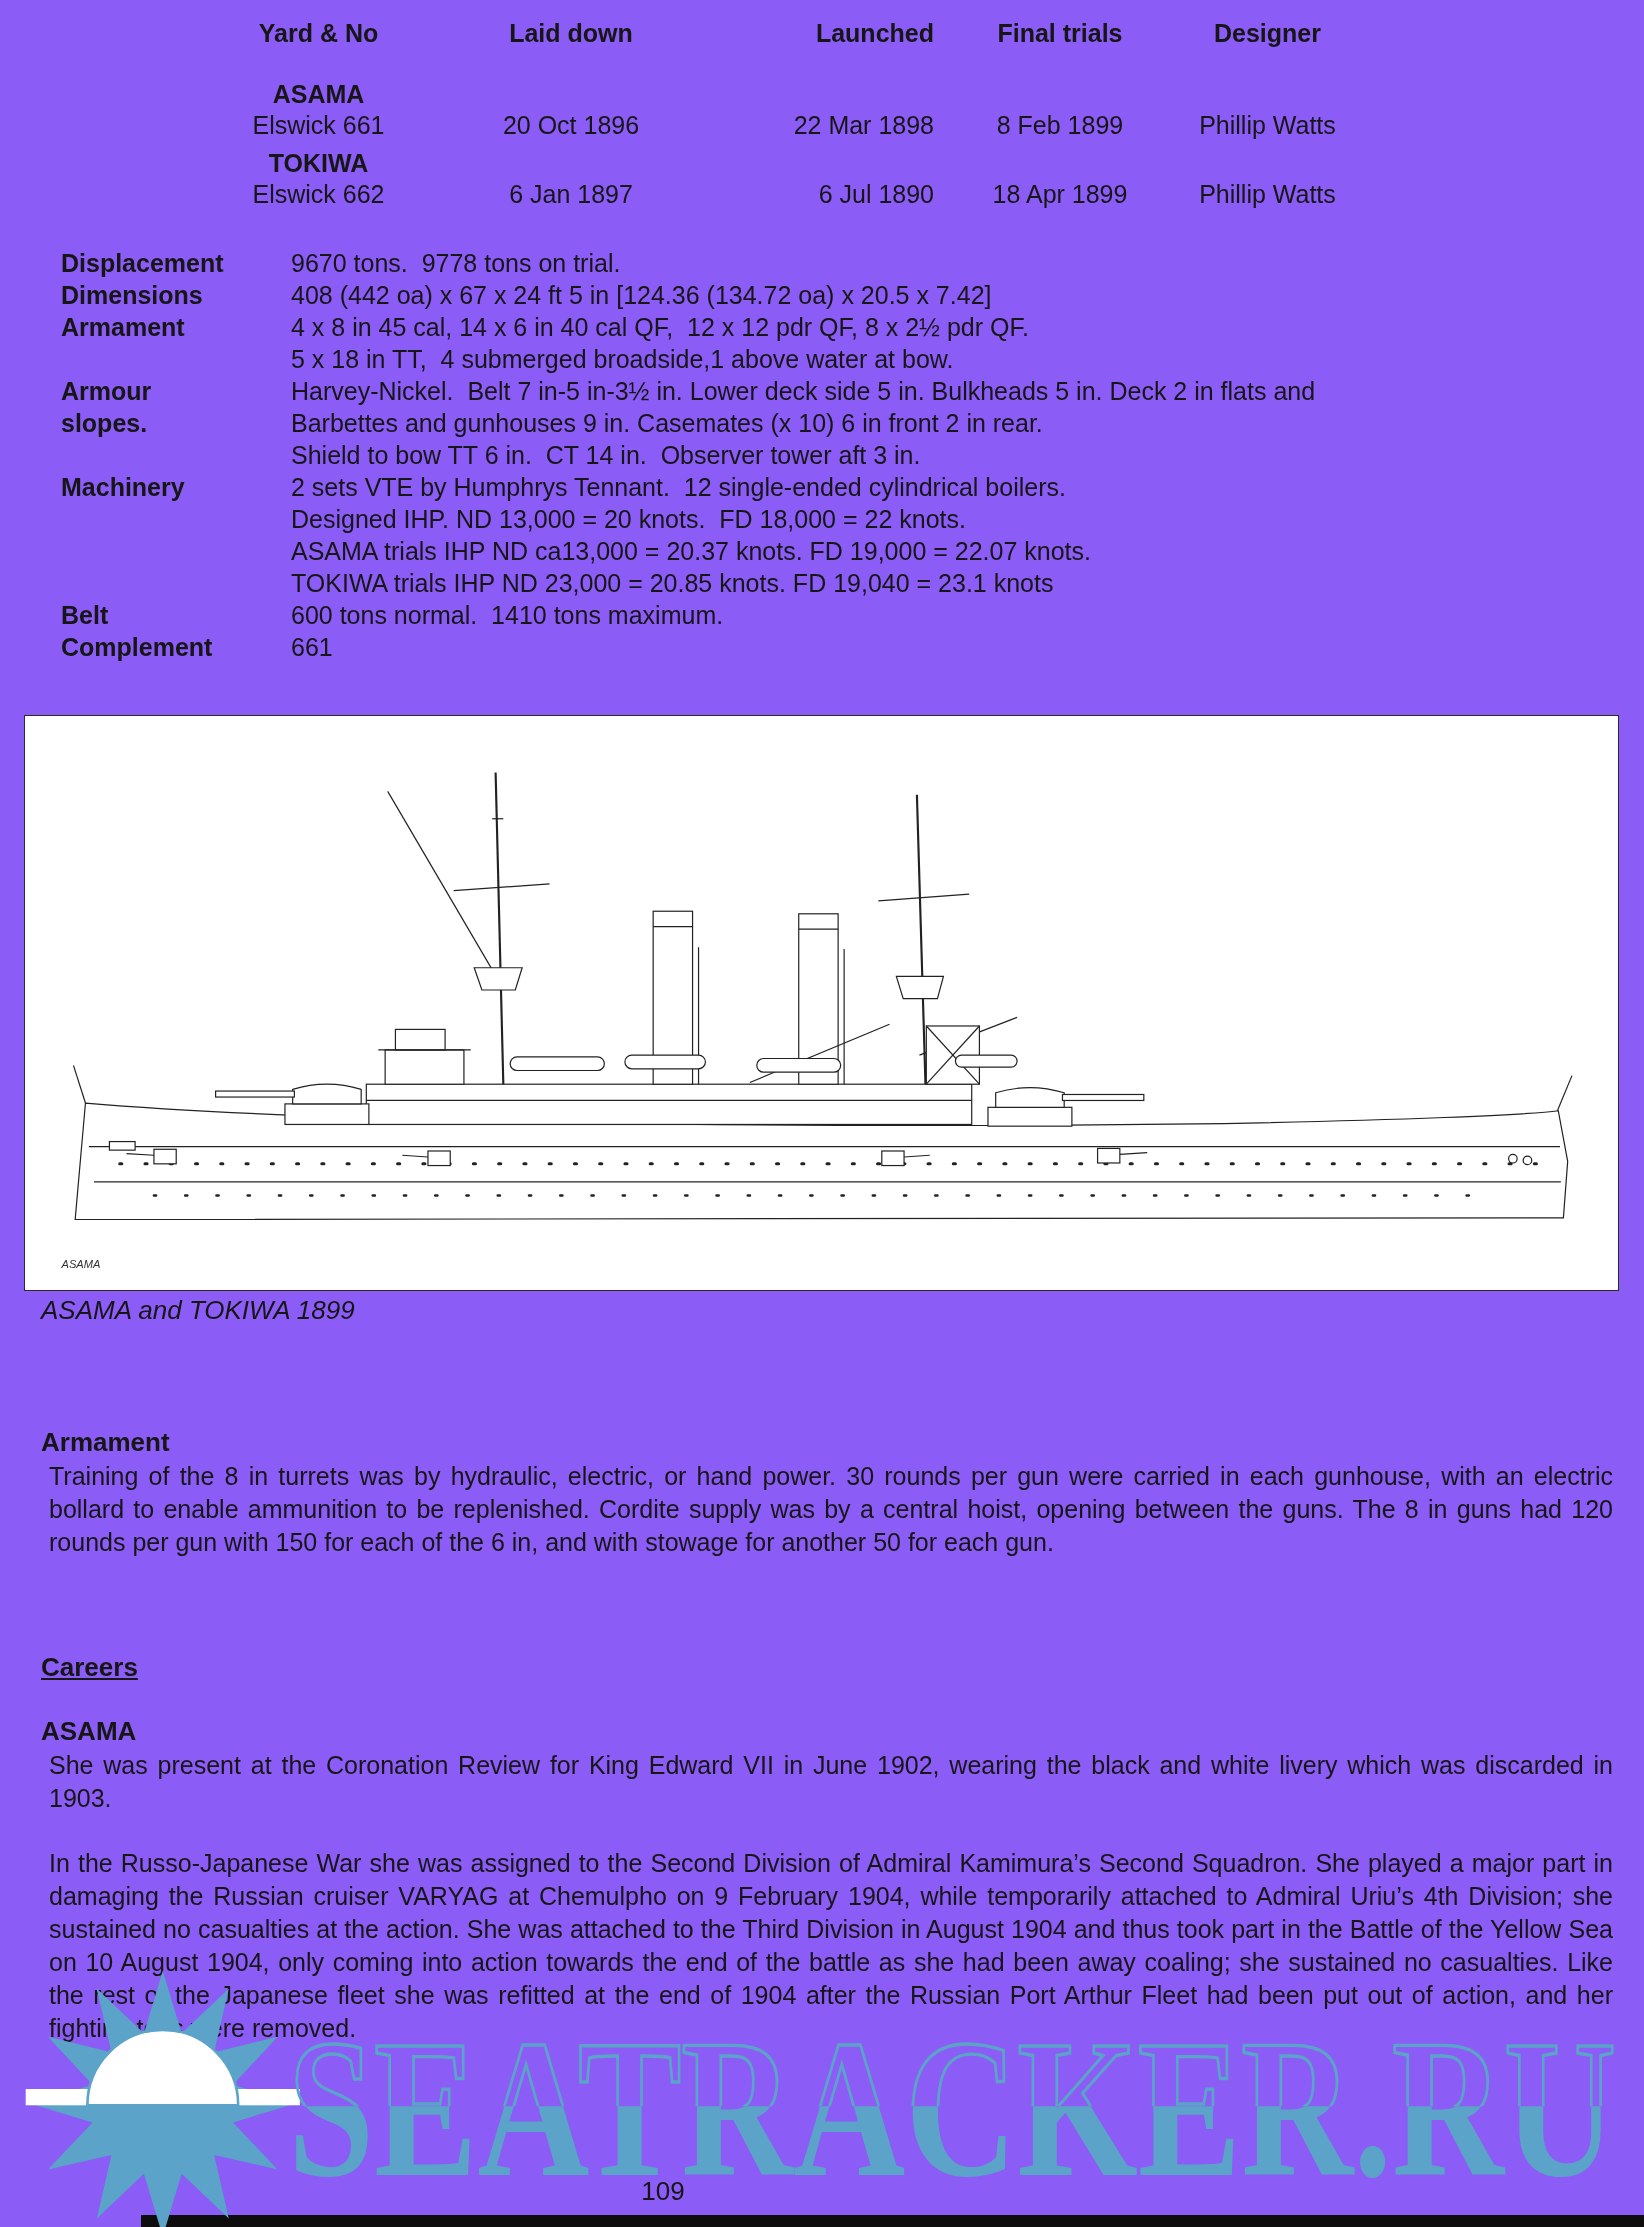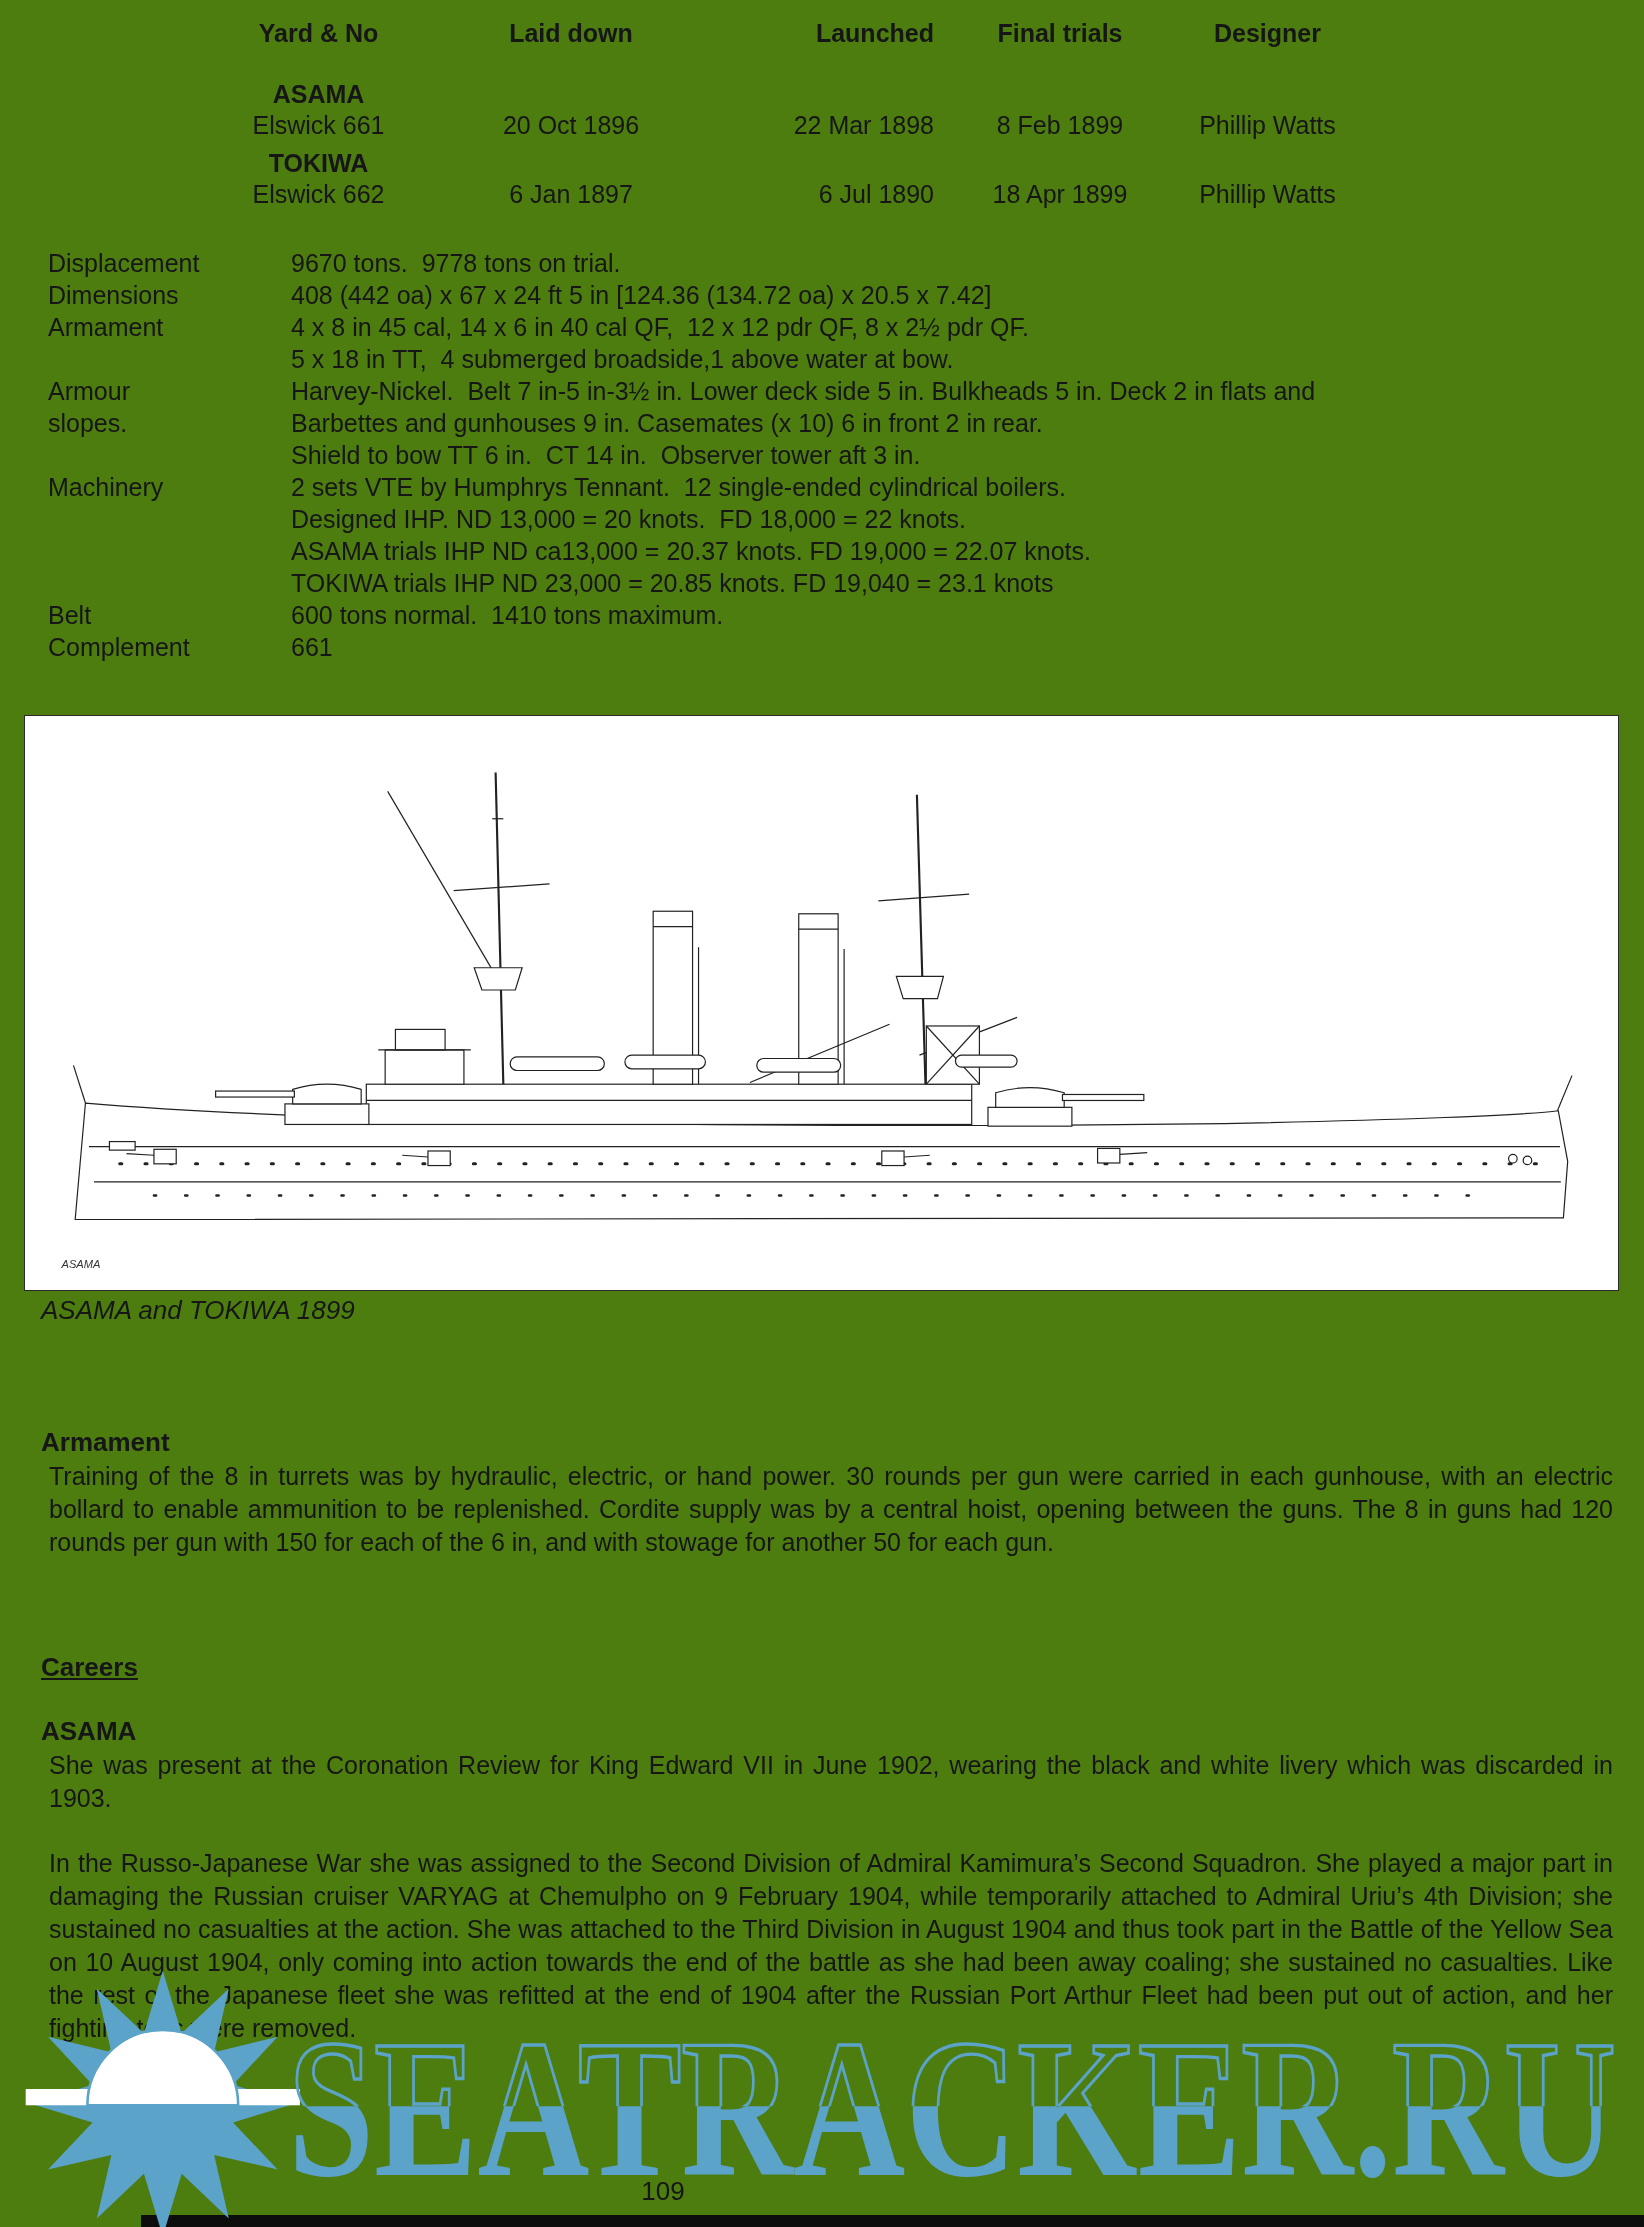--- a/index.html
+++ b/index.html
@@ -1,35 +1,35 @@
 <!DOCTYPE html>
 <html style="font-size:13.7px"><head>
 <meta charset="utf-8">
 <style>
   * { margin:0; padding:0; box-sizing:border-box; }
   html,body { background:#888; }
   .page {
-    position:relative; width:1645px; height:2227px; background:#4d7c0f;
+    position:relative; width:1645px; height:2227px; background:#8b5cf6;
     font-family:"Liberation Sans", sans-serif; color:#161616; overflow:hidden;
     margin:0 auto;
   }
   
   .tbl-row { position:absolute; left:0; width:100%; height:33px; font-size:25px; }
   .tbl-cell { position:absolute; text-align:center; white-space:nowrap; }
   .c1 { left:173px;  width:291px; }
   .c2 { left:451px;  width:240px; }
   .c3 { left:694px;  width:240px;text-align:right; }
   .c4 { left:940px; width:240px; }
   .c5 { left:1139px; width:257px; }
   .hdr { font-weight:bold; }
   .ship-name { font-weight:bold; }
   
   .specs { position:absolute; left:0; top:247px; width:1645px; font-size:25px; line-height:32px; }
   .spec-row { display:flex; }
-  .spec-label { width:291px; padding-left:48px; font-weight:normal; flex:none; }
+  .spec-label { width:291px; padding-left:61px; font-weight:bold; flex:none; }
   .spec-label div, .spec-values div { white-space:pre; }
   .spec-values { flex:1; }
   
   .drawing-box {
     position:absolute; left:24px; top:715px; width:1595px; height:576px;
     border:1.7px solid #2b2b2b; background:#fff;
   }
   .caption { position:absolute; left:41px; top:1295px; font-size:26px; font-style:italic; }
   
   .heading { position:absolute; left:41px; font-size:26px; font-weight:bold; }

